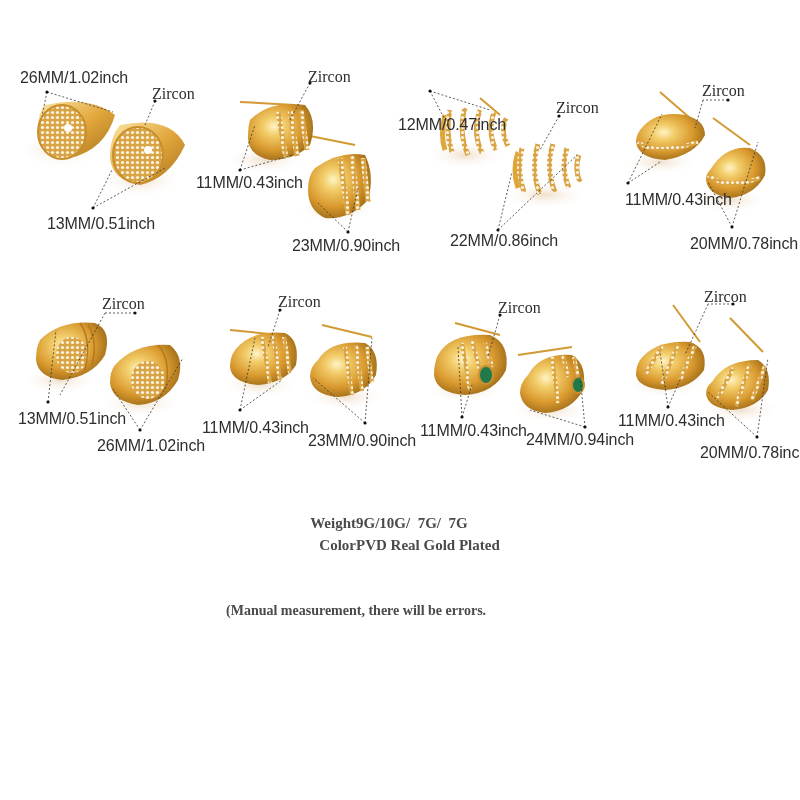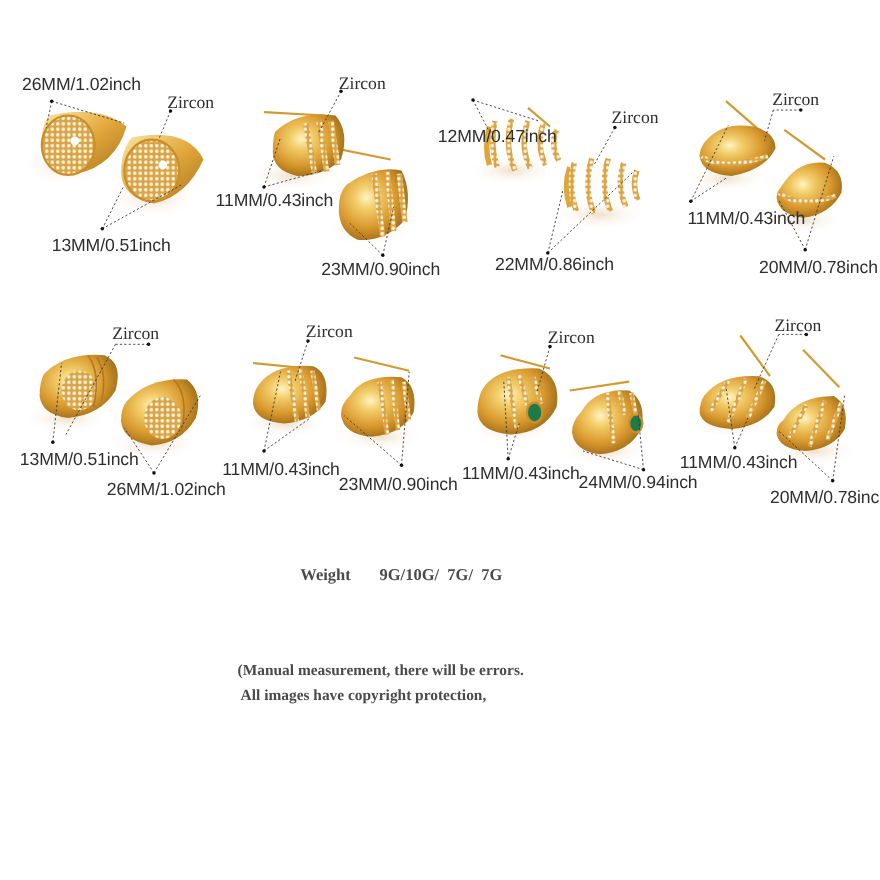--- a/index.html
+++ b/index.html
@@ -36,37 +36,38 @@
       white-space: nowrap;
     }
     svg.art {
       position: absolute;
       left: 0; top: 0;
       width: 200px; height: 210px;
       overflow: visible;
     }
     .specs {
       position: absolute;
-      left: 273px;
+      left: 284px;
       top: 512px;
       font-family: "Liberation Serif", "DejaVu Serif", serif;
       font-weight: bold;
       font-size: 15px;
       color: #4a4a4a;
       line-height: 22px;
+      text-align: right;
     }
     .spec-row {
       display: flex;
     }
     .spec-key {
       width: 72px;
     }
     .notes {
       position: absolute;
-      left: 216px;
+      left: 226px;
       top: 600px;
       font-family: "Liberation Serif", "DejaVu Serif", serif;
       font-weight: bold;
       font-size: 14px;
       color: #4a4a4a;
       line-height: 22px;
     }
     .notes div { white-space: pre; }
   </style>
 </head>
@@ -316,18 +317,21 @@
   <span class="zircon" style="left:104px; top:8px;">Zircon</span>
   <span class="label" style="left:18px; top:132px;">11MM/0.43inch</span>
   <span class="label" style="left:100px; top:164px;">20MM/0.78inch</span>
 </div>
 
 <div class="specs">
   <div class="spec-row">
     <span class="spec-key">Weight</span>
     <span style="white-space:pre;">9G/10G/  7G/  7G</span>
   </div>
+  <div class="spec-row">
+    <span class="spec-key">Color</span>
+    <span>PVD Real Gold Plated</span>
+  </div>
 </div>
 
 <div class="notes">
   <div>(Manual measurement, there will be errors.</div>
-  <div> All images have copyright protection,</div>
 </div>
 
 </body></html>

